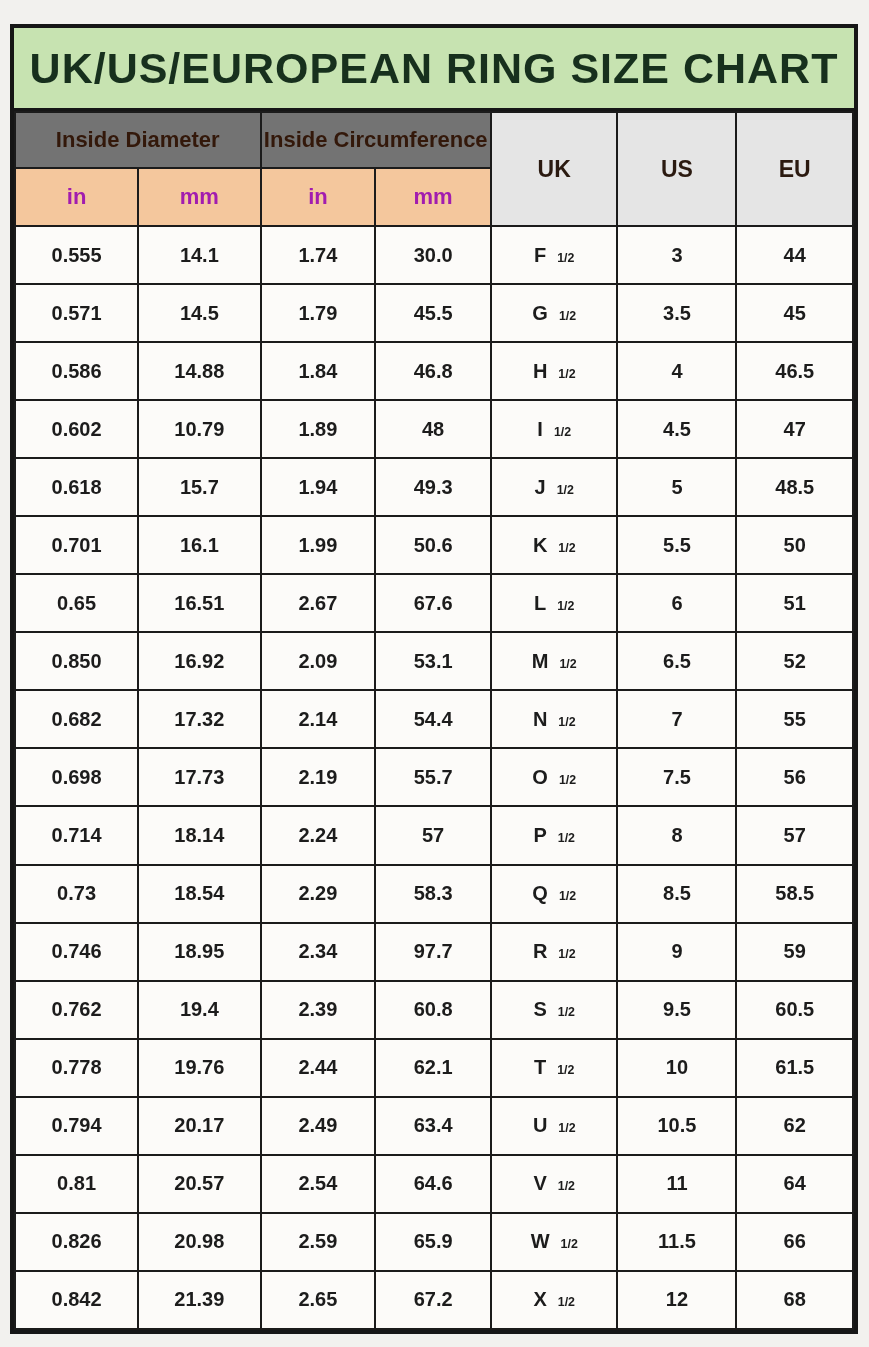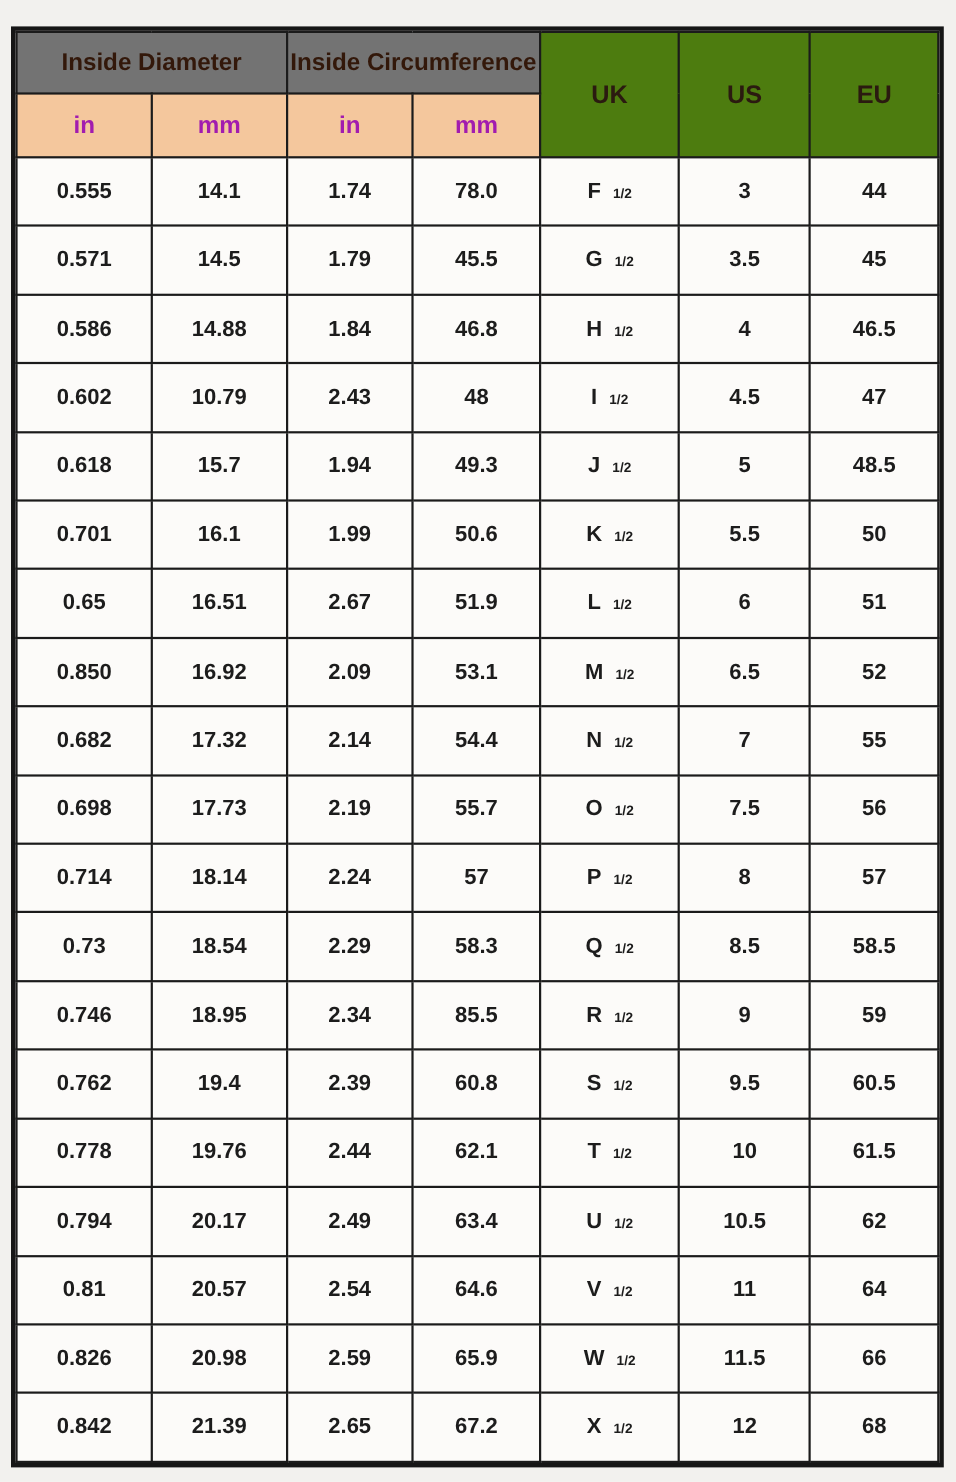--- a/index.html
+++ b/index.html
@@ -61,40 +61,43 @@
     height: 54px;
   }
   .size-table thead th.unit-th {
     background: #f4c79d;
     color: #a21caf;
     font-size: 22px;
     font-weight: bold;
     height: 56px;
   }
   .size-table thead th.region-th {
-    background: #4d7c0f;
+    background: #e5e5e5;
     color: #2b1a10;
     font-size: 23px;
     font-weight: bold;
   }
   .size-table tbody td {
     background: #fcfbf9;
     color: #1c1c1c;
     font-size: 20px;
     font-weight: bold;
   }
   .size-table tbody td .frac {
     font-size: 0.62em;
     margin-left: 11px;
   }
 </style>
 </head>
 <body>
 
 <div class="frame">
+  <div class="title-band">
+    <h1>UK/US/EUROPEAN RING SIZE CHART</h1>
+  </div>
   <table class="size-table">
     <colgroup>
       <col style="width:14.7%">
       <col style="width:14.6%">
       <col style="width:13.7%">
       <col style="width:13.8%">
       <col style="width:15.1%">
       <col style="width:14.2%">
       <col style="width:13.9%">
     </colgroup>
@@ -111,21 +114,21 @@
         <th class="unit-th">mm</th>
         <th class="unit-th">in</th>
         <th class="unit-th">mm</th>
       </tr>
     </thead>
     <tbody>
         <tr>
           <td>0.555</td>
           <td>14.1</td>
           <td>1.74</td>
-          <td>78.0</td>
+          <td>30.0</td>
           <td><span>F</span><span class="frac">1/2</span></td>
           <td>3</td>
           <td>44</td>
         </tr>
         <tr>
           <td>0.571</td>
           <td>14.5</td>
           <td>1.79</td>
           <td>45.5</td>
           <td><span>G</span><span class="frac">1/2</span></td>
@@ -137,21 +140,21 @@
           <td>14.88</td>
           <td>1.84</td>
           <td>46.8</td>
           <td><span>H</span><span class="frac">1/2</span></td>
           <td>4</td>
           <td>46.5</td>
         </tr>
         <tr>
           <td>0.602</td>
           <td>10.79</td>
-          <td>2.43</td>
+          <td>1.89</td>
           <td>48</td>
           <td><span>I</span><span class="frac">1/2</span></td>
           <td>4.5</td>
           <td>47</td>
         </tr>
         <tr>
           <td>0.618</td>
           <td>15.7</td>
           <td>1.94</td>
           <td>49.3</td>
@@ -165,21 +168,21 @@
           <td>1.99</td>
           <td>50.6</td>
           <td><span>K</span><span class="frac">1/2</span></td>
           <td>5.5</td>
           <td>50</td>
         </tr>
         <tr>
           <td>0.65</td>
           <td>16.51</td>
           <td>2.67</td>
-          <td>51.9</td>
+          <td>67.6</td>
           <td><span>L</span><span class="frac">1/2</span></td>
           <td>6</td>
           <td>51</td>
         </tr>
         <tr>
           <td>0.850</td>
           <td>16.92</td>
           <td>2.09</td>
           <td>53.1</td>
           <td><span>M</span><span class="frac">1/2</span></td>
@@ -219,21 +222,21 @@
           <td>2.29</td>
           <td>58.3</td>
           <td><span>Q</span><span class="frac">1/2</span></td>
           <td>8.5</td>
           <td>58.5</td>
         </tr>
         <tr>
           <td>0.746</td>
           <td>18.95</td>
           <td>2.34</td>
-          <td>85.5</td>
+          <td>97.7</td>
           <td><span>R</span><span class="frac">1/2</span></td>
           <td>9</td>
           <td>59</td>
         </tr>
         <tr>
           <td>0.762</td>
           <td>19.4</td>
           <td>2.39</td>
           <td>60.8</td>
           <td><span>S</span><span class="frac">1/2</span></td>

